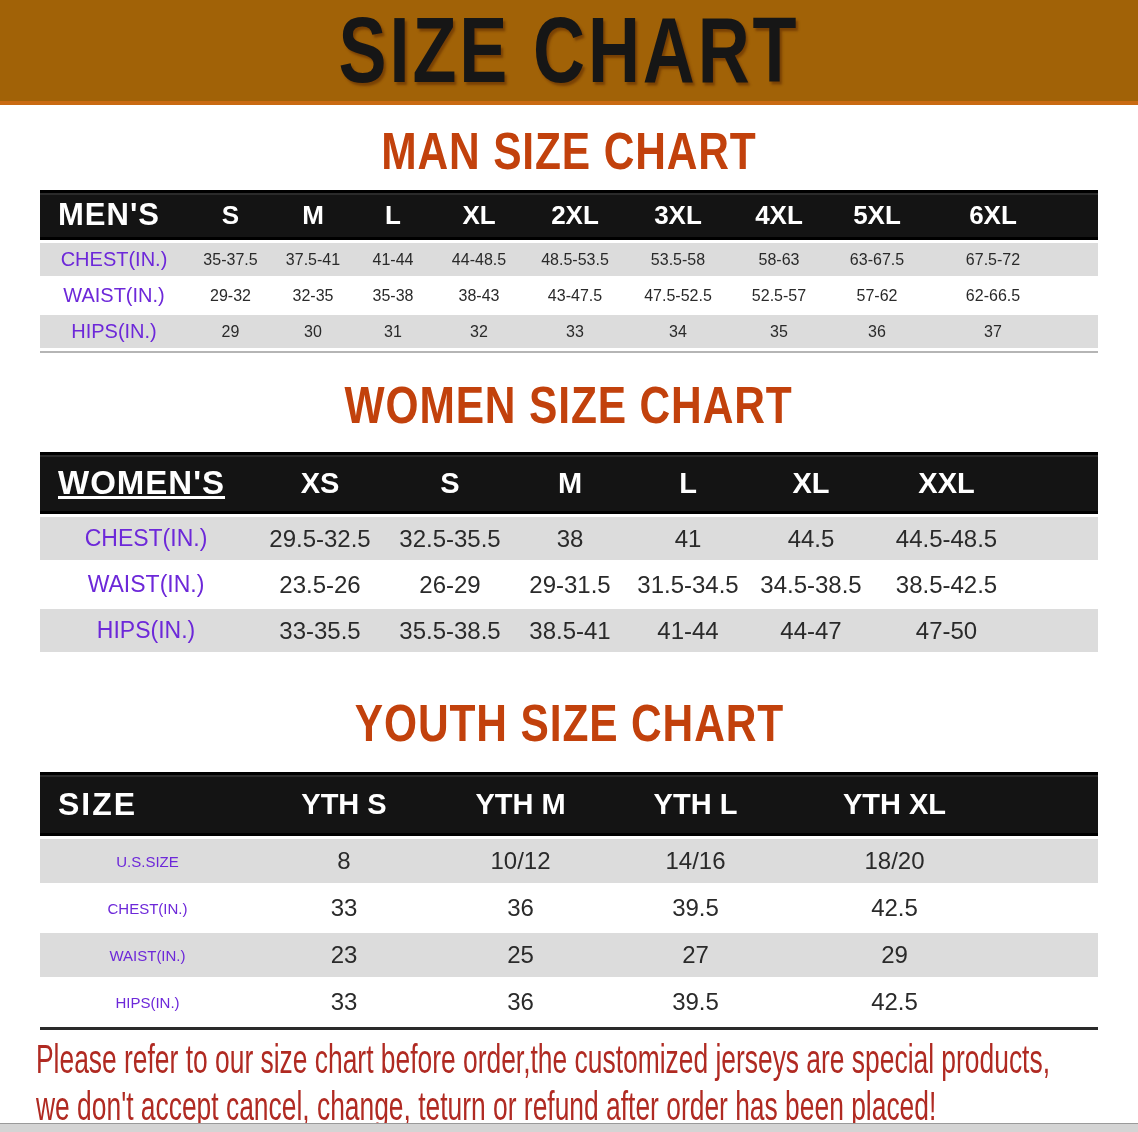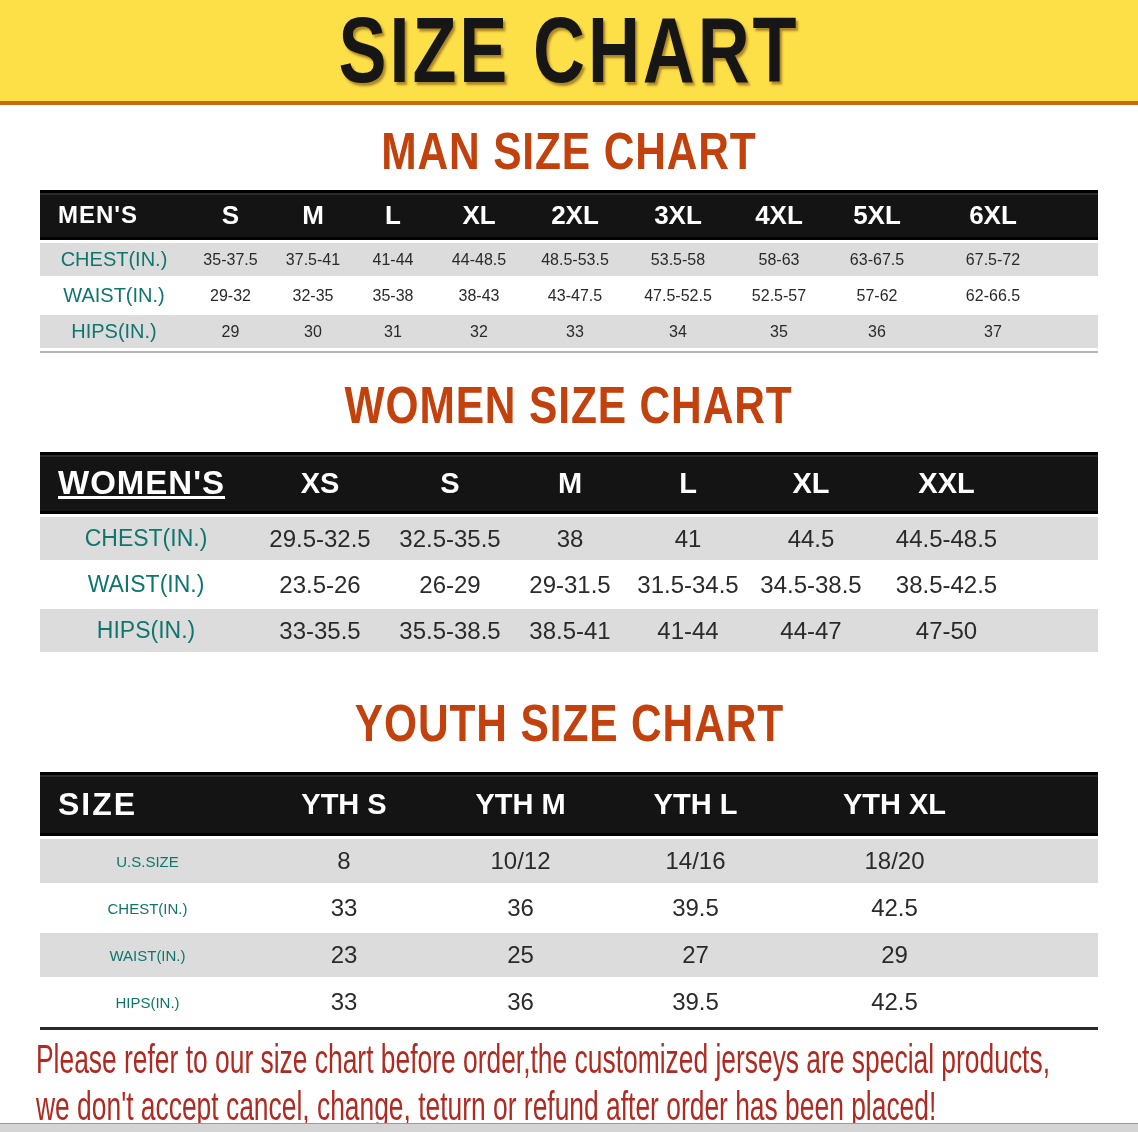--- a/index.html
+++ b/index.html
@@ -3,21 +3,21 @@
 <meta charset="utf-8">
 <style>
   html,body { margin:0; padding:0; }
   body {
     width:1138px; height:1132px; position:relative; overflow:hidden;
     background:#ffffff; font-family:"Liberation Sans", sans-serif;
   }
   
   .banner {
     position:absolute; top:0; left:0; width:1138px; height:101px;
-    background:#fde047; border-bottom:4px solid #c96a12;
+    background:#a16207; border-bottom:4px solid #c96a12;
     display:flex; align-items:center; justify-content:center;
   }
   .banner-title {
     display:inline-block; font-size:100px; font-weight:bold; color:#161616;
     letter-spacing:4px; white-space:nowrap;
     transform:scale(0.72,0.92); transform-origin:center;
     text-shadow:3px 3px 3px rgba(70,25,0,0.45);
   }
   
   .section-heading {
@@ -34,27 +34,27 @@
     border-collapse:separate; border-spacing:0 3px; table-layout:fixed;
     width:1058px; margin-top:-3px;
   }
   tr.band td {
     background:#141414; color:#ffffff; font-weight:bold; text-align:center;
     vertical-align:middle; border-top:3px solid #000; border-bottom:3px solid #000;
     box-shadow:inset 0 2px 0 rgba(255,255,255,0.10);
   }
   tr.band td.rowlabel { text-align:left; padding-left:18px; letter-spacing:1px; }
   tr.data td { text-align:center; vertical-align:middle; color:#2a2a2a; }
-  tr.data td.rowlabel { color:#0f766e; }
+  tr.data td.rowlabel { color:#6d28d9; }
   tr.gray td { background:#dcdcdc; }
   tr.white td { background:#ffffff; }
 
   
   .men tr.band td { height:42px; font-size:26px; }
-  .men tr.band td.rowlabel { font-size:24px; }
+  .men tr.band td.rowlabel { font-size:31px; }
   .men tr.data td { height:31px; font-size:16px; }
   .men tr.data td.rowlabel { font-size:20px; }
   .men td:last-child { padding-right:40px; }
   .men { border-bottom:2px solid #b5b5b5; }
 
   
   .women tr.band td { height:54px; font-size:29px; }
   .women tr.band td.rowlabel { font-size:33px;text-decoration:underline; }
   .women tr.data td { height:41px; font-size:24px; }
   .women tr.data td.rowlabel { font-size:23px; }

